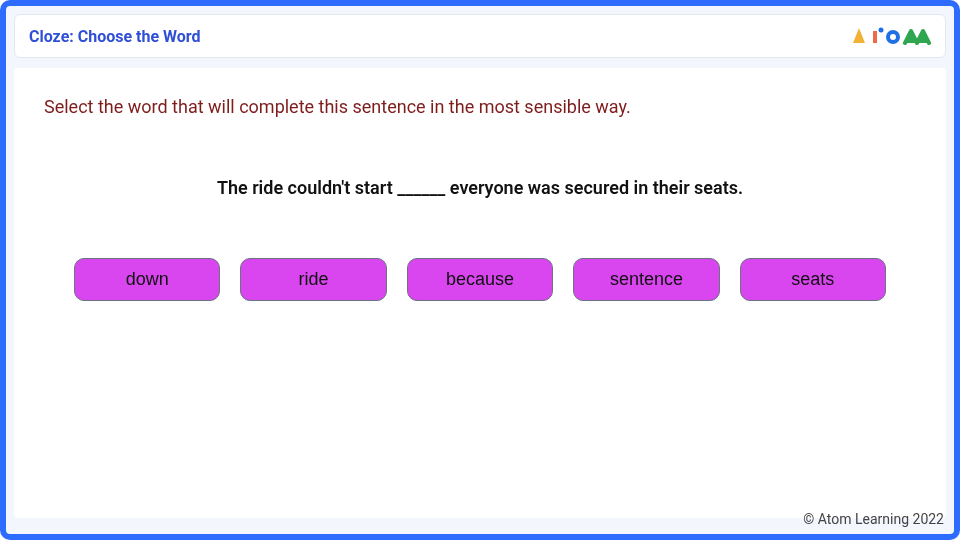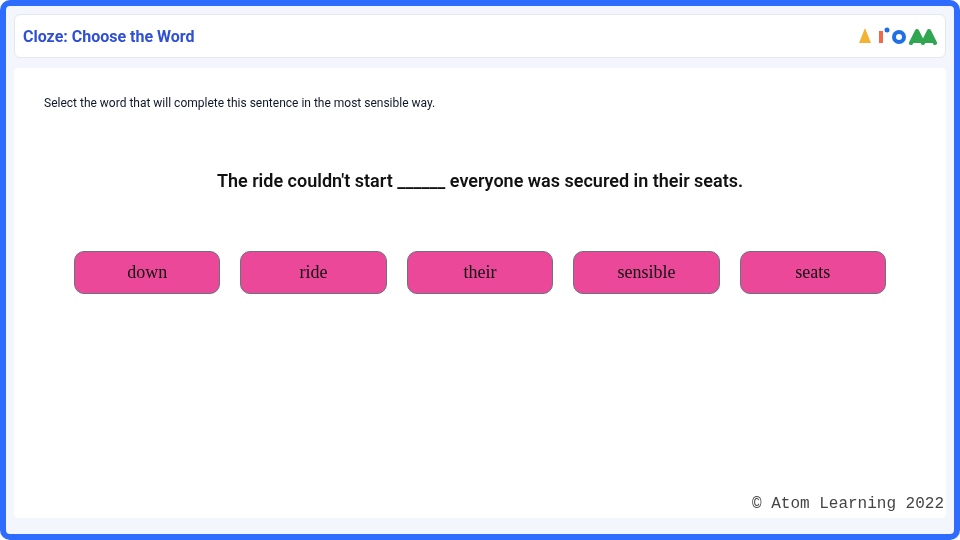--- a/index.html
+++ b/index.html
@@ -13,72 +13,71 @@
     padding: 8px;
   }
   .header {
     background: #fff;
     border: 1px solid #e3e7ef;
     border-radius: 6px;
     height: 44px;
     display: flex;
     align-items: center;
     justify-content: space-between;
-    padding: 0 8px;
+    padding: 0 14px;
     margin-bottom: 10px;
   }
   .header-title {
     color: #2e4fd6;
     font-weight: 700;
     font-size: 16px;
   }
   .logo { display: flex; align-items: center; gap: 2px; }
   .content {
     background: #fff;
     border-radius: 4px;
     height: 450px;
     padding: 28px 30px;
     position: relative;
   }
   .instruction {
-    font-size: 12px;
-    color: #0f172a;
+    font-size: 18px;
+    color: #7f1d1d;
     margin-bottom: 60px;
   }
   .sentence {
     font-size: 18px;
     font-weight: 600;
     color: #111;
     text-align: center;
     margin: 0 auto 60px auto;
   }
   .options {
     display: flex;
     justify-content: space-between;
     gap: 20px;
     padding: 0 30px;
   }
   .option-btn {
     flex: 1;
-    background: #ec4899;
+    background: #d946ef;
     border: 1px solid #6b7280;
     border-radius: 10px;
     padding: 10px 0;
     font-size: 18px;
     color: #111;
     cursor: pointer;
-    font-family: Liberation Serif, serif;
+    font-family: Liberation Sans, sans-serif;
   }
   .copyright {
     position: absolute;
-    bottom: 21px;
+    bottom: 7px;
     right: 10px;
-    font-size: 16px;
+    font-size: 14px;
     color: #444;
-    font-family: Liberation Mono, monospace;
   }
 </style>
 </head>
 <body>
 
 <div class="frame">
   <div class="header">
     <div class="header-title">Cloze: Choose the Word</div>
     <div class="logo">
       <svg width="80" height="22" viewBox="0 0 80 22">
@@ -93,20 +92,20 @@
       </svg>
     </div>
   </div>
 
   <div class="content">
     <div class="instruction">Select the word that will complete this sentence in the most sensible way.</div>
     <div class="sentence">The ride couldn't start ______ everyone was secured in their seats.</div>
     <div class="options">
       <button class="option-btn">down</button>
       <button class="option-btn">ride</button>
-      <button class="option-btn">their</button>
-      <button class="option-btn">sensible</button>
+      <button class="option-btn">because</button>
+      <button class="option-btn">sentence</button>
       <button class="option-btn">seats</button>
     </div>
   </div>
 
   <div class="copyright">© Atom Learning 2022</div>
 </div>
 
 </body></html>

